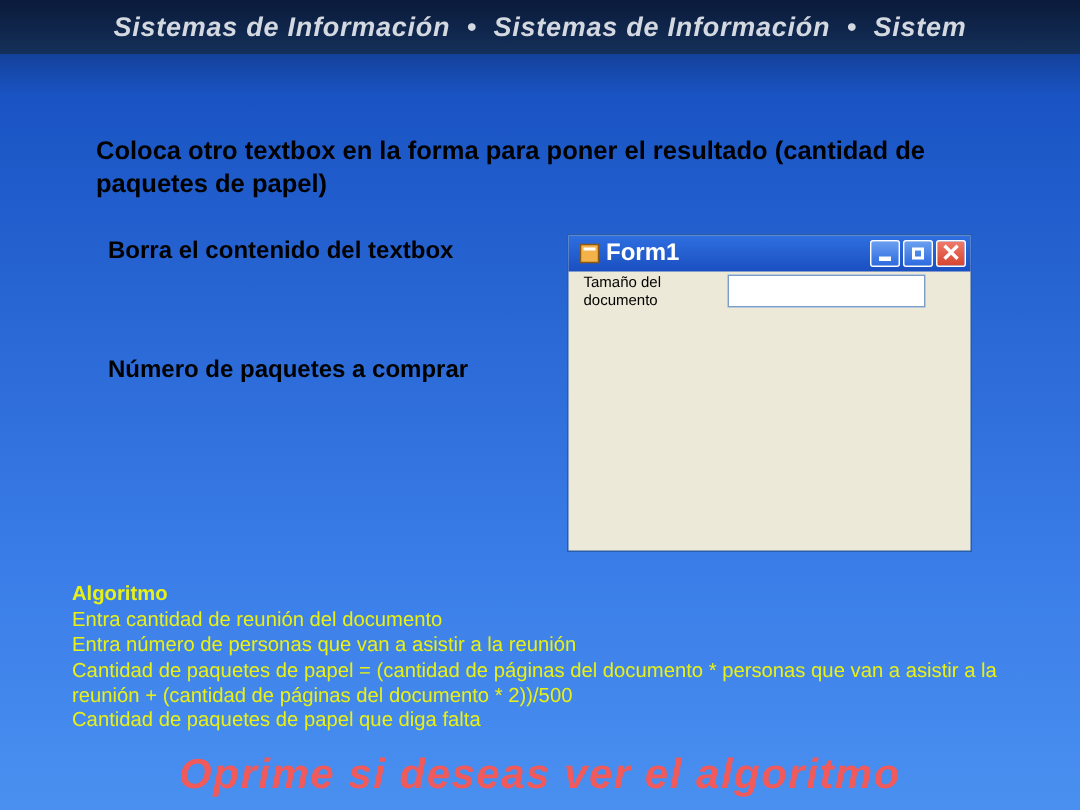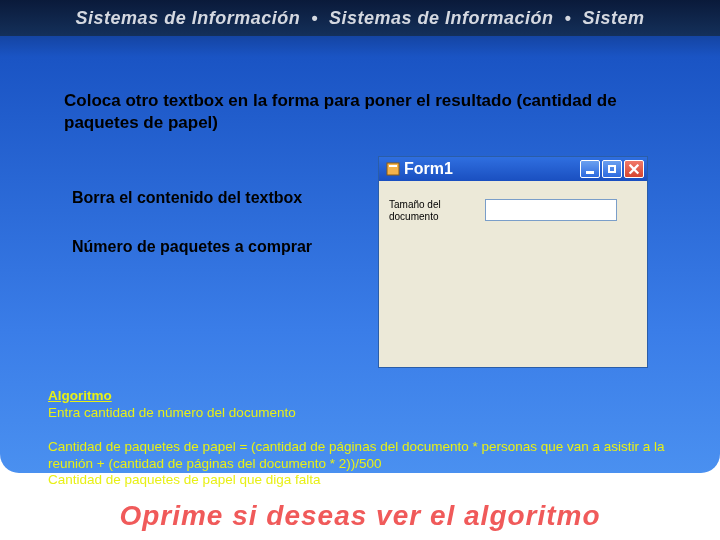--- a/index.html
+++ b/index.html
@@ -1,41 +1,41 @@
 <!DOCTYPE html>
 <html><head>
 <meta charset="utf-8">
 <style>
   html,body{margin:0;padding:0;width:720px;height:540px;overflow:hidden;font-family:Arial,Helvetica,sans-serif}
-  .slide{position:relative;width:720px;height:473px;background:linear-gradient(#0a2a6a,#1a54c4 12%,#3a7de8 70%,#4a90f0);border-radius:19px;}
+  .slide{position:relative;width:720px;height:540px;background:linear-gradient(#0a2a6a,#1a54c4 12%,#3a7de8 70%,#4a90f0);}
   .banner{position:absolute;top:0;left:0;width:720px;height:36px;background:linear-gradient(#0a1a3a,#14305a);display:flex;align-items:center;justify-content:center;white-space:nowrap;overflow:hidden;font-style:italic;font-weight:bold;font-size:18px;color:#d4d8e0;letter-spacing:.5px}
   .banner .dot{margin:0 11px;color:#d4d8e0}
   .main-instr{position:absolute;top:90px;left:64px;width:600px;color:#000;font-weight:bold;font-size:17px;line-height:1.3}
   .bullet{position:absolute;left:72px;color:#000;font-weight:bold;font-size:16px}
-  .b1{top:189px}.b2{top:204px}.b3{top:238px}
+  .b1{top:159px}.b2{top:204px}.b3{top:238px}
 
   
   .winform{position:absolute;top:156px;left:378px;width:268px;height:210px;background:#ece9d8;border:1px solid #2a5da8}
   .titlebar{height:24px;background:linear-gradient(#2f6fe0,#1a4fc0);display:flex;align-items:center;justify-content:space-between;padding:0 3px}
   .tbl{display:flex;align-items:center;color:#fff;font-size:16px;font-weight:bold}
   .tbic{width:14px;height:14px;margin:0 4px;display:inline-block}
   .wbtns{display:flex;gap:2px}
   .wbtn{width:20px;height:18px;border:1px solid #fff;border-radius:2px;display:flex;align-items:center;justify-content:center;font-weight:bold;box-sizing:border-box}
   .wmin{background:linear-gradient(#6aa0f0,#2d6adf);color:#fff}
   .wmax{background:linear-gradient(#6aa0f0,#2d6adf);color:#fff}
   .wclose{background:linear-gradient(#f07a6a,#d64530);color:#fff}
   .wmin span{display:block;width:8px;height:3px;background:#fff;margin-top:6px}
   .wmax span{display:block;width:8px;height:8px;border:2px solid #fff;box-sizing:border-box}
-  .fbody{position:relative;padding:18px 10px}
+  .fbody{position:relative;padding:2px 10px}
   .row{display:flex;align-items:flex-start;margin-bottom:14px}
   .flabel{width:96px;font-size:10px;line-height:1.15;color:#000}
   .ftext{width:130px;height:20px;background:#fff;border:1px solid #7a9ec9}
 
   .algo{position:absolute;top:388px;left:48px;width:640px;color:#e8f016;font-size:13.5px;line-height:1.25;font-weight:500}
-  .algo .hdr{text-decoration:underline;font-weight:bold}
+  .algo .hdr{font-weight:bold}
   .cta{position:absolute;top:500px;left:0;width:720px;text-align:center;font-style:italic;font-weight:bold;font-size:28px;color:#f05a5a;letter-spacing:1px}
 </style>
 </head>
 <body>
 
 <div class="slide">
 
   <div class="banner">
     <span>Sistemas de Información</span>
     <span class="dot">•</span>
@@ -73,21 +73,21 @@
     <div class="fbody">
       <div class="row">
         <div class="flabel">Tamaño del documento</div>
         <div class="ftext"></div>
       </div>
     </div>
   </div>
 
   <div class="algo">
     <span class="hdr">Algoritmo</span><br>
-    <span>Entra cantidad de número del documento</span><br>
-    <br>
+    <span>Entra cantidad de reunión del documento</span><br>
+    <span>Entra número de personas que van a  asistir a la reunión</span><br>
     <span>Cantidad de paquetes de papel = (cantidad de páginas del documento * personas que van a asistir a la reunión  + (cantidad de páginas del documento * 2))/500</span><br>
     <span>Cantidad de paquetes de papel que diga falta</span>
   </div>
 
   <div class="cta">Oprime  si deseas ver el algoritmo</div>
 
 </div>
 
 </body></html>

